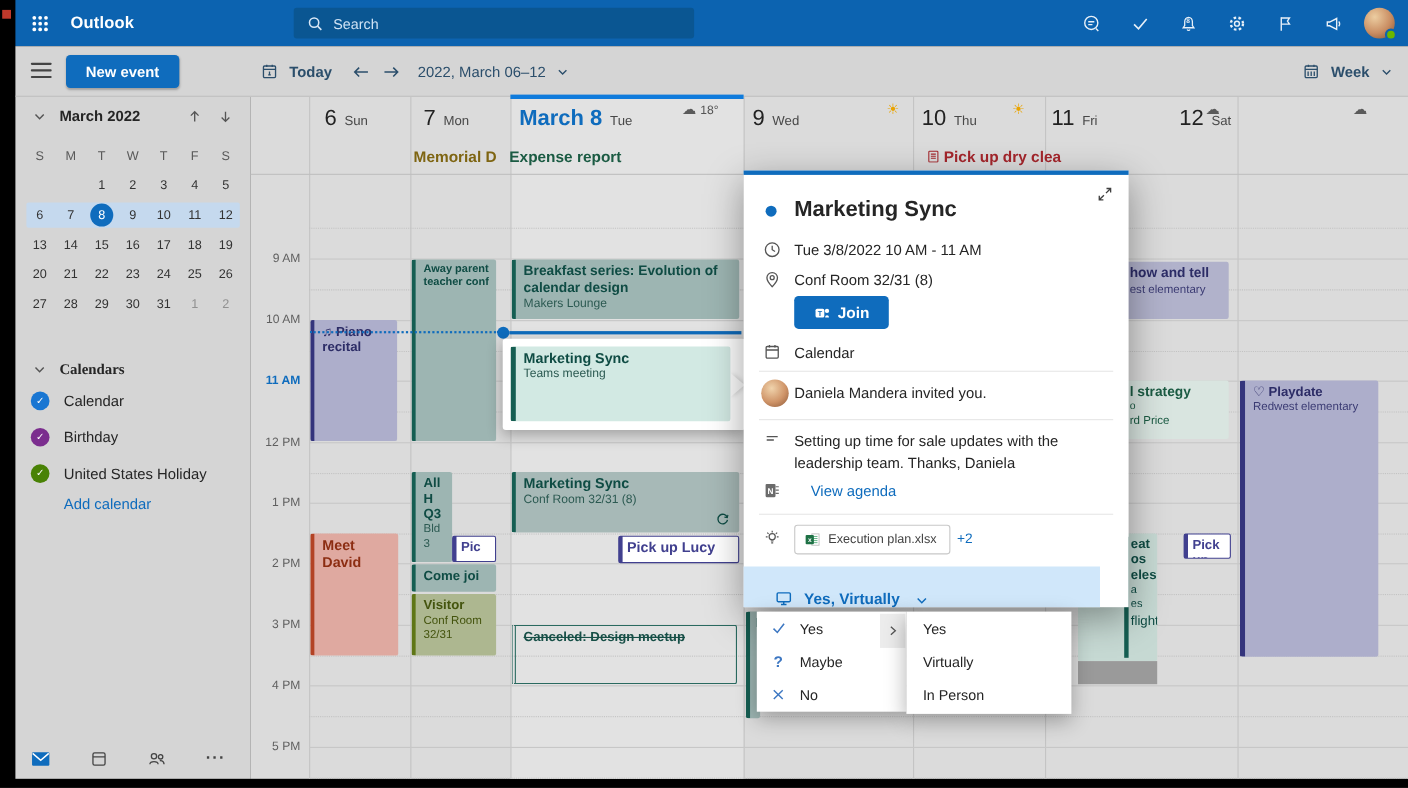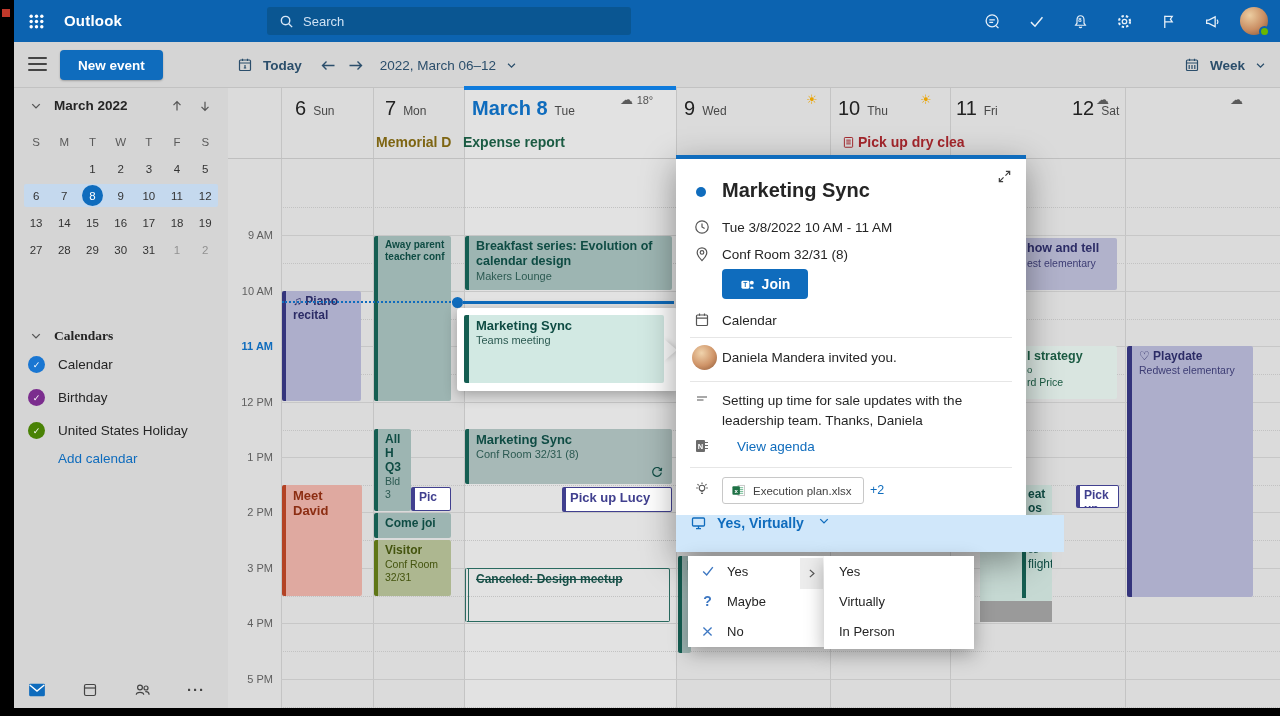--- a/index.html
+++ b/index.html
@@ -107,21 +107,21 @@
   .pp-text { position:absolute; left:46px; font-size:13.5px; color:#252525; }
   #pp-expand { position:absolute; right:14px; top:10px; cursor:pointer; }
   #pp-join { position:absolute; left:46px; top:110px; width:86px; height:30px; background:#0f6cbd; border:none; border-radius:4px; color:#fff; font-size:14px; font-weight:600; font-family:inherit; display:flex; align-items:center; justify-content:center; gap:7px; cursor:pointer; }
   .pp-div { position:absolute; left:14px; right:14px; height:1px; background:#e6e6e6; }
   #pp-avatar { position:absolute; left:16px; top:186px; width:25px; height:25px; border-radius:50%; background:radial-gradient(circle at 38% 32%, #f0d3ac 0%, #cf9468 55%, #8a5636 100%); }
   #pp-desc { width:280px; line-height:20px; }
   #pp-agenda { color:#0f6cbd; cursor:pointer;margin-left:15px; }
   #pp-chip { position:absolute; left:46px; top:318px; height:27px; border:1px solid #c8c8c8; border-radius:3px; background:#fff; display:flex; align-items:center; gap:7px; padding:0 12px 0 8px; cursor:pointer; }
   #pp-chip .fn { font-size:11.5px; color:#424242; }
   #pp-more { position:absolute; left:194px; top:324px; font-size:12.5px; color:#0f6cbd; cursor:pointer; }
-  #pp-rsvp { position:absolute; left:0; bottom:0; width:388px; height:37px; background:#d0e7fa; display:flex; align-items:flex-start; padding-left:14px; gap:10px; cursor:pointer; }
+  #pp-rsvp { position:absolute; left:0; bottom:0; width:324px; height:37px; background:#d0e7fa; display:flex; align-items:flex-end; padding-left:28px; gap:10px; cursor:pointer; }
   #pp-rsvp .sel { color:#0f6cbd; font-size:14px; font-weight:600; margin-right:4px; }
 
   
   .menu { position:absolute; background:#fff; box-shadow:0 6px 18px rgba(0,0,0,.3); z-index:11; }
   #menu-left { left:688px; top:556px; width:136px; height:91px; }
   #menu-right { left:824px; top:556px; width:150px; height:93px; }
   .mi { position:relative; height:30px; display:flex; align-items:center; padding-left:12px; gap:12px; font-size:13px; color:#252525; cursor:pointer; }
   .mi .ic { width:15px; display:flex; justify-content:center; color:#3d77c2; font-size:13px; }
   #chev-box { position:absolute; right:1px; top:2px; width:23px; height:31px; background:#ececec; display:flex; align-items:center; justify-content:center; }
   #menu-right .mi { padding-left:15px; }
@@ -308,20 +308,29 @@
           <span class="mc-cell">12</span>
         </div>
         <div class="mc-row">
           <span class="mc-cell">13</span>
           <span class="mc-cell">14</span>
           <span class="mc-cell">15</span>
           <span class="mc-cell">16</span>
           <span class="mc-cell">17</span>
           <span class="mc-cell">18</span>
           <span class="mc-cell">19</span>
+        </div>
+        <div class="mc-row">
+          <span class="mc-cell">20</span>
+          <span class="mc-cell">21</span>
+          <span class="mc-cell">22</span>
+          <span class="mc-cell">23</span>
+          <span class="mc-cell">24</span>
+          <span class="mc-cell">25</span>
+          <span class="mc-cell">26</span>
         </div>
         <div class="mc-row">
           <span class="mc-cell">27</span>
           <span class="mc-cell">28</span>
           <span class="mc-cell">29</span>
           <span class="mc-cell">30</span>
           <span class="mc-cell">31</span>
           <span class="mc-cell mc-muted">1</span>
           <span class="mc-cell mc-muted">2</span>
         </div>

